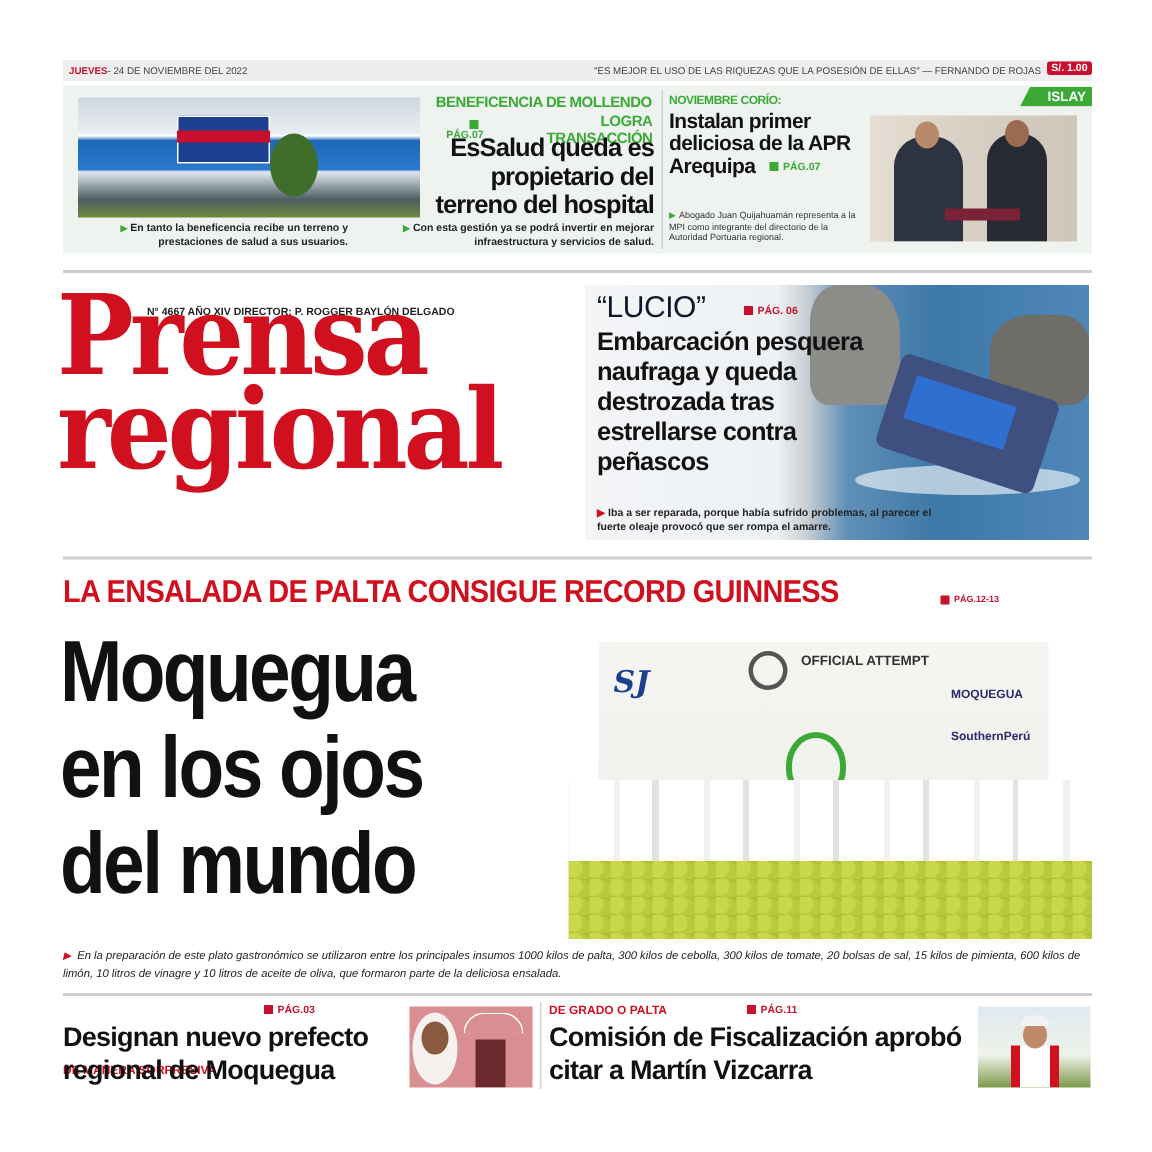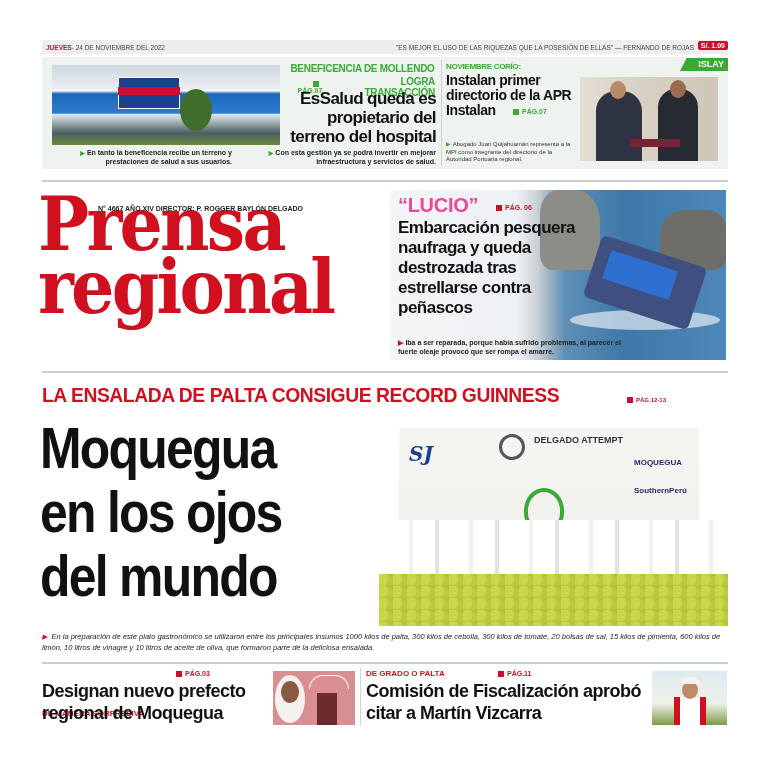--- a/index.html
+++ b/index.html
@@ -56,21 +56,21 @@
     .logo .l1 { display: block; font-size: 74px; }
     .logo .l2 { display: block; font-size: 74px; margin-top: 4px; }
 
     
     .lucio-img { left: 390px; top: 190px; width: 336px; height: 170px; background: linear-gradient(90deg, #f3f5f7 0%, #eef1f4 38%, #c9cfd3 44%, #5f8fb6 52%, #3d78a8 70%, #4f88b8 100%); overflow: hidden; }
     .lucio-img .rock1 { position: absolute; left: 150px; top: 0; width: 60px; height: 80px; background: #8c8c88; border-radius: 30% 40% 20% 20%; }
     .lucio-img .rock2 { position: absolute; left: 270px; top: 20px; width: 66px; height: 60px; background: #6f6d68; border-radius: 40% 30% 20% 20%; }
     .lucio-img .boat { position: absolute; left: 200px; top: 60px; width: 110px; height: 65px; background: #3f4f7f; transform: rotate(18deg); border-radius: 6px; }
     .lucio-img .boat2 { position: absolute; left: 215px; top: 70px; width: 70px; height: 30px; background: #2f6fd0; transform: rotate(18deg); }
     .lucio-img .foam { position: absolute; left: 180px; top: 120px; width: 150px; height: 20px; background: rgba(255,255,255,0.6); border-radius: 50%; }
-    .lucio-kicker { left: 398px; top: 194px; font-size: 20px; font-weight: bold; color: #ec4899; letter-spacing: -0.3px; }
+    .lucio-kicker { left: 398px; top: 194px; font-size: 20px; font-weight: normal; color: #0f172a; letter-spacing: -0.3px; }
     .lucio-pag { left: 496px; top: 204px; }
     .lucio-title { left: 398px; top: 218px; width: 200px; font-size: 17px; font-weight: bold; line-height: 20px; letter-spacing: -0.5px; color: #111; }
     .lucio-note { left: 398px; top: 338px; width: 240px; font-size: 7px; font-weight: bold; line-height: 9px; color: #222; }
     .arrow-red { color: #d0101f; font-size: 7px; margin-right: 2px; }
 
     
     .main-kicker { left: 42px; top: 383px; font-size: 21px; font-weight: bold; color: #d0101f; letter-spacing: -0.5px; transform: scaleX(0.92); transform-origin: left top; white-space: nowrap; }
     .main-pag { left: 627px; top: 397px; font-size: 6px; }
     .main-title { left: 40px; top: 416px; font-size: 58px; font-weight: bold; line-height: 64px; letter-spacing: -2px; color: #111; transform: scaleX(0.86); transform-origin: left top; white-space: nowrap; }
     .guinness-img { left: 379px; top: 428px; width: 349px; height: 198px; background: #ffffff; overflow: hidden; }
@@ -127,21 +127,21 @@
   <span class="kicker-green">LOGRA TRANSACCIÓN</span>
 </div>
 <div class="abs essalud-title">EsSalud queda es propietario del terreno del hospital</div>
 <div class="abs essalud-note1"><span class="bullet-arrow">▶</span><span>En tanto la beneficencia recibe un terreno y prestaciones de salud a sus usuarios.</span></div>
 <div class="abs essalud-note2"><span class="bullet-arrow">▶</span><span>Con esta gestión ya se podrá invertir en mejorar infraestructura y servicios de salud.</span></div>
 
 <div class="abs vdivider"></div>
 
 <div class="abs islay-tag">ISLAY</div>
 <div class="abs mega-kicker kicker-green">NOVIEMBRE CORÍO:</div>
-<div class="abs mega-title">Instalan primer directorio de la APR Instalan</div>
+<div class="abs mega-title">Instalan primer deliciosa de la APR Arequipa</div>
 <div class="abs mega-pag pag-green">PÁG.07</div>
 <div class="abs mega-note"><span class="bullet-arrow">▶</span><span>Abogado Juan Quijahuamán representa a la MPI como integrante del directorio de la Autoridad Portuaria regional.</span></div>
 <div class="abs signing-img">
   <div class="man"></div>
   <div class="woman"></div>
   <div class="head1"></div>
   <div class="head2"></div>
   <div class="doc"></div>
 </div>
 
@@ -171,21 +171,21 @@
 <div class="abs main-pag pag-red">PÁG.12-13</div>
 <div class="abs main-title">
   <div>Moquegua</div>
   <div>en los ojos</div>
   <div>del mundo</div>
 </div>
 <div class="abs guinness-img">
   <div class="banner"></div>
   <div class="sj">SJ</div>
   <div class="seal"></div>
-  <div class="officialtxt">DELGADO ATTEMPT</div>
+  <div class="officialtxt">OFFICIAL ATTEMPT</div>
   <div class="avocado"></div>
   <div class="moq">MOQUEGUA</div>
   <div class="southern">SouthernPerú</div>
   <div class="people"></div>
   <div class="salad"></div>
 </div>
 <div class="abs main-caption"><span class="arrow-red">▶</span> <span>En la preparación de este plato gastronómico se utilizaron entre los principales insumos 1000 kilos de palta, 300 kilos de cebolla, 300 kilos de tomate, 20 bolsas de sal, 15 kilos de pimienta, 600 kilos de limón, 10 litros de vinagre y 10 litros de aceite de oliva, que formaron parte de la deliciosa ensalada.</span></div>
 
 <div class="abs hr hr3"></div>
 

